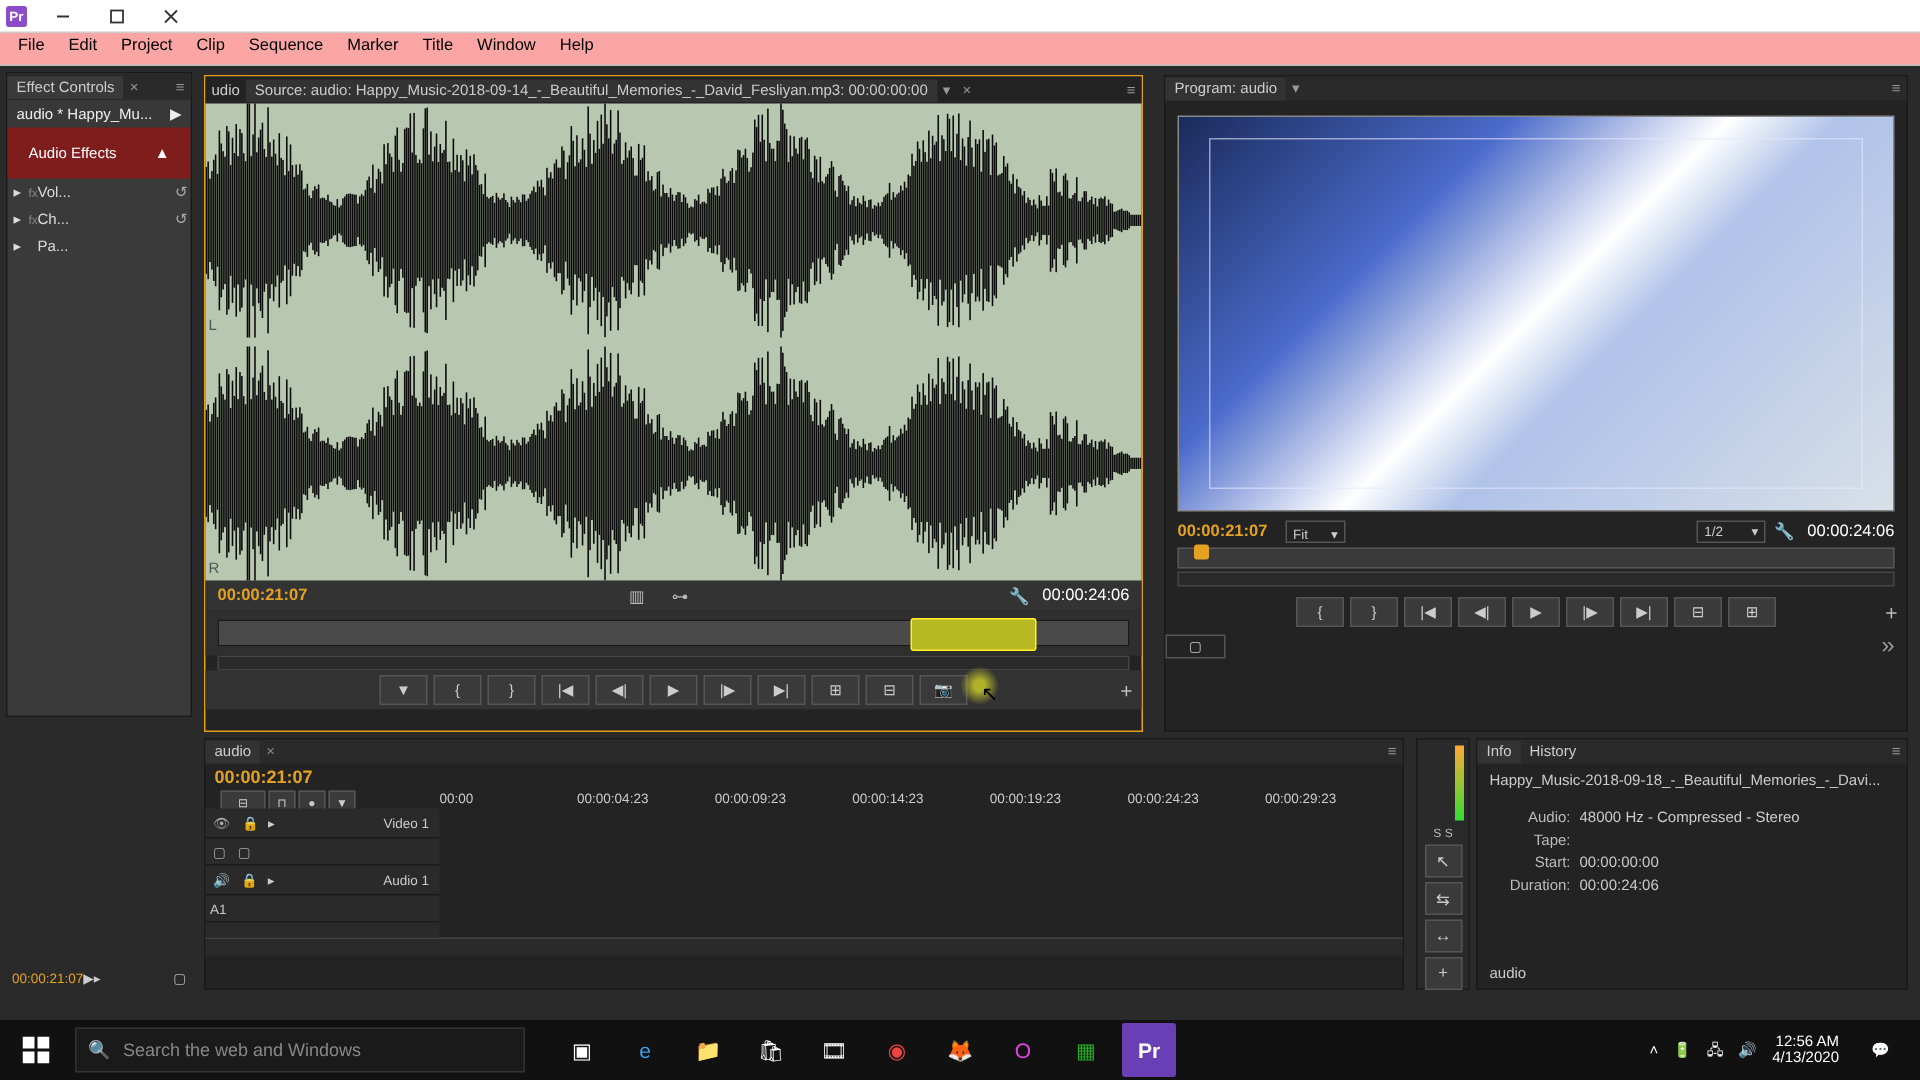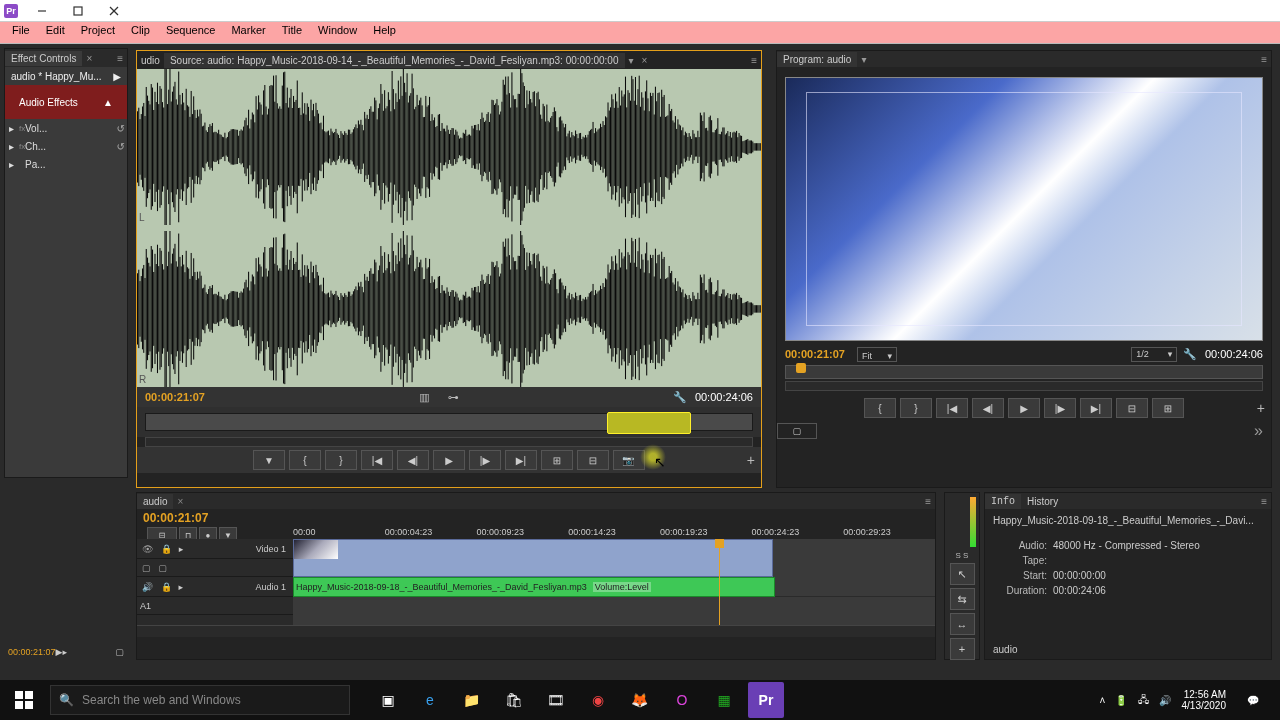--- a/index.html
+++ b/index.html
@@ -109,21 +109,21 @@
   
   .tools-strip { position:absolute; left:944px; top:448px; width:36px; height:168px; background:#2a2a2a; border:1px solid #1a1a1a;}
   .tools-strip .tool { width:25px; height:22px; margin:3px auto; background:#3a3a3a; border:1px solid #555; cursor:pointer; display:flex; align-items:center; justify-content:center; color:#ccc; font-size:11px;}
   .tools-strip .meter { position:absolute; top:4px; right:3px; width:6px; height:50px; background:linear-gradient(#fa3,#3d3);}
   .tools-strip .ss { font-size:8px; color:#bbb; text-align:center;}
 
   
   .info-panel { position:absolute; left:984px; top:448px; width:288px; height:168px; background:#232323; border:1px solid #1a1a1a; font-size:10px; color:#ccc; }
   .info-tabs { height:16px; display:flex; align-items:center; background:#2a2a2a;}
   .info-tabs .tab-name{ padding:2px 6px; cursor:pointer;}
-  .info-tabs .tab-name.active{ background:#333;font-family:Liberation Mono, monospace;}
+  .info-tabs .tab-name.active{ background:#333;}
   .info-body { padding:4px 8px; line-height:15px; }
   .info-row { display:flex;}
   .info-row .k { width:54px; text-align:right; margin-right:6px; color:#bbb;}
   .info-seq { position:absolute; bottom:4px; left:8px; color:#ccc;}
 
   
   .proj-panel { position:absolute; left:4px; top:600px; width:124px; height:16px; background:#2a2a2a; font-size:9px; color:#e4a223; display:flex; align-items:center; padding:0 4px;}
   .proj-panel .ico{ margin-left:auto; color:#bbb; cursor:pointer;}
 
   
@@ -1349,33 +1349,20 @@
         <div class="th-row">
           <span class="ico">🔊</span>
             <span class="ico">🔒</span>
             <span>▸</span>
             <span class="tname">Audio 1</span>
         </div>
         <div class="th-row" style="height:18px">
             <span style="margin-right:auto">A1</span>
           </div>
       </div>
-      <div class="tl-track-area">
-
-        <div class="clip-video" style="left:0; width:480px">
-            <div class="thumb"></div>
-          </div>
-        <div class="track" style="top:38px;position:absolute;left:0;right:0;">
-          <div class="clip-audio" style="left:0;width:482px">
-            <span class="aname">Happy_Music-2018-09-18_-_Beautiful_Memories_-_David_Fesliyan.mp3</span>
-            <span class="lvl">Volume:Level</span>
-          </div>
-        </div>
-        <div class="play-head" style="left:426px"></div>
-      </div>
     </div>
     <div class="tl-scroll"></div>
   </div>
 
   <div class="tools-strip">
     <div class="meter"></div>
     <div style="height:58px"></div>
     <div class="ss">S S</div>
     <div class="tool">↖</div>
     <div class="tool">⇆</div>

